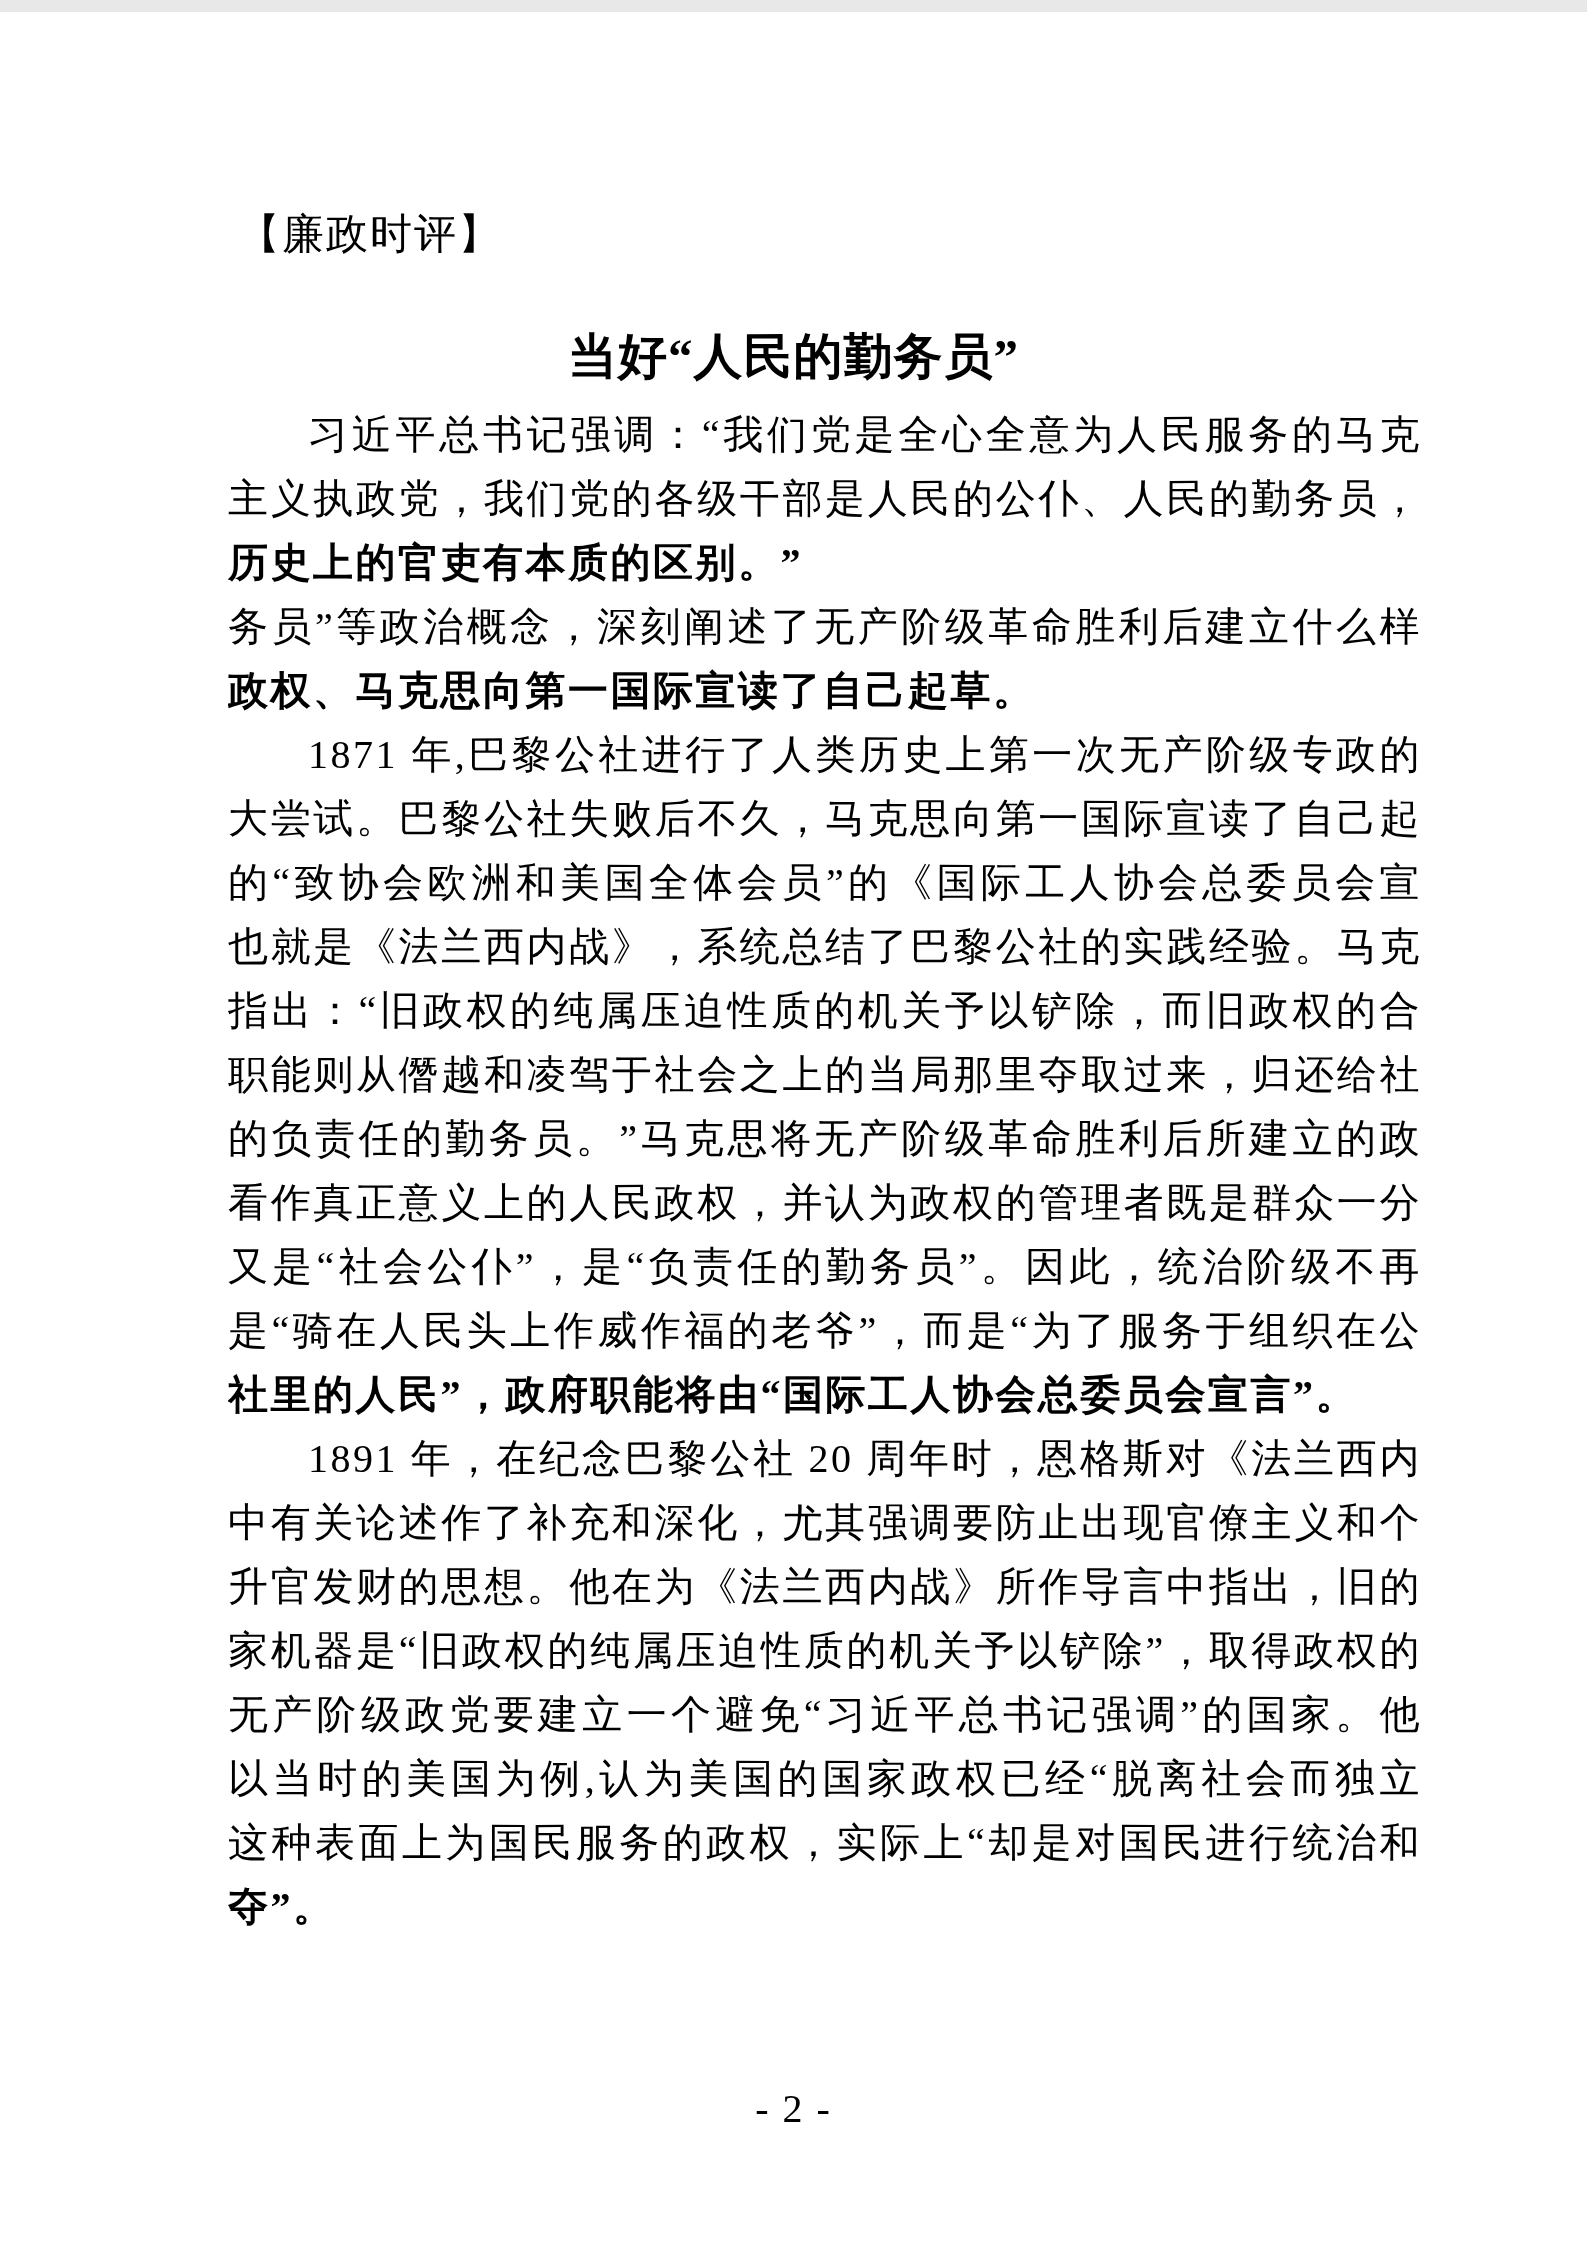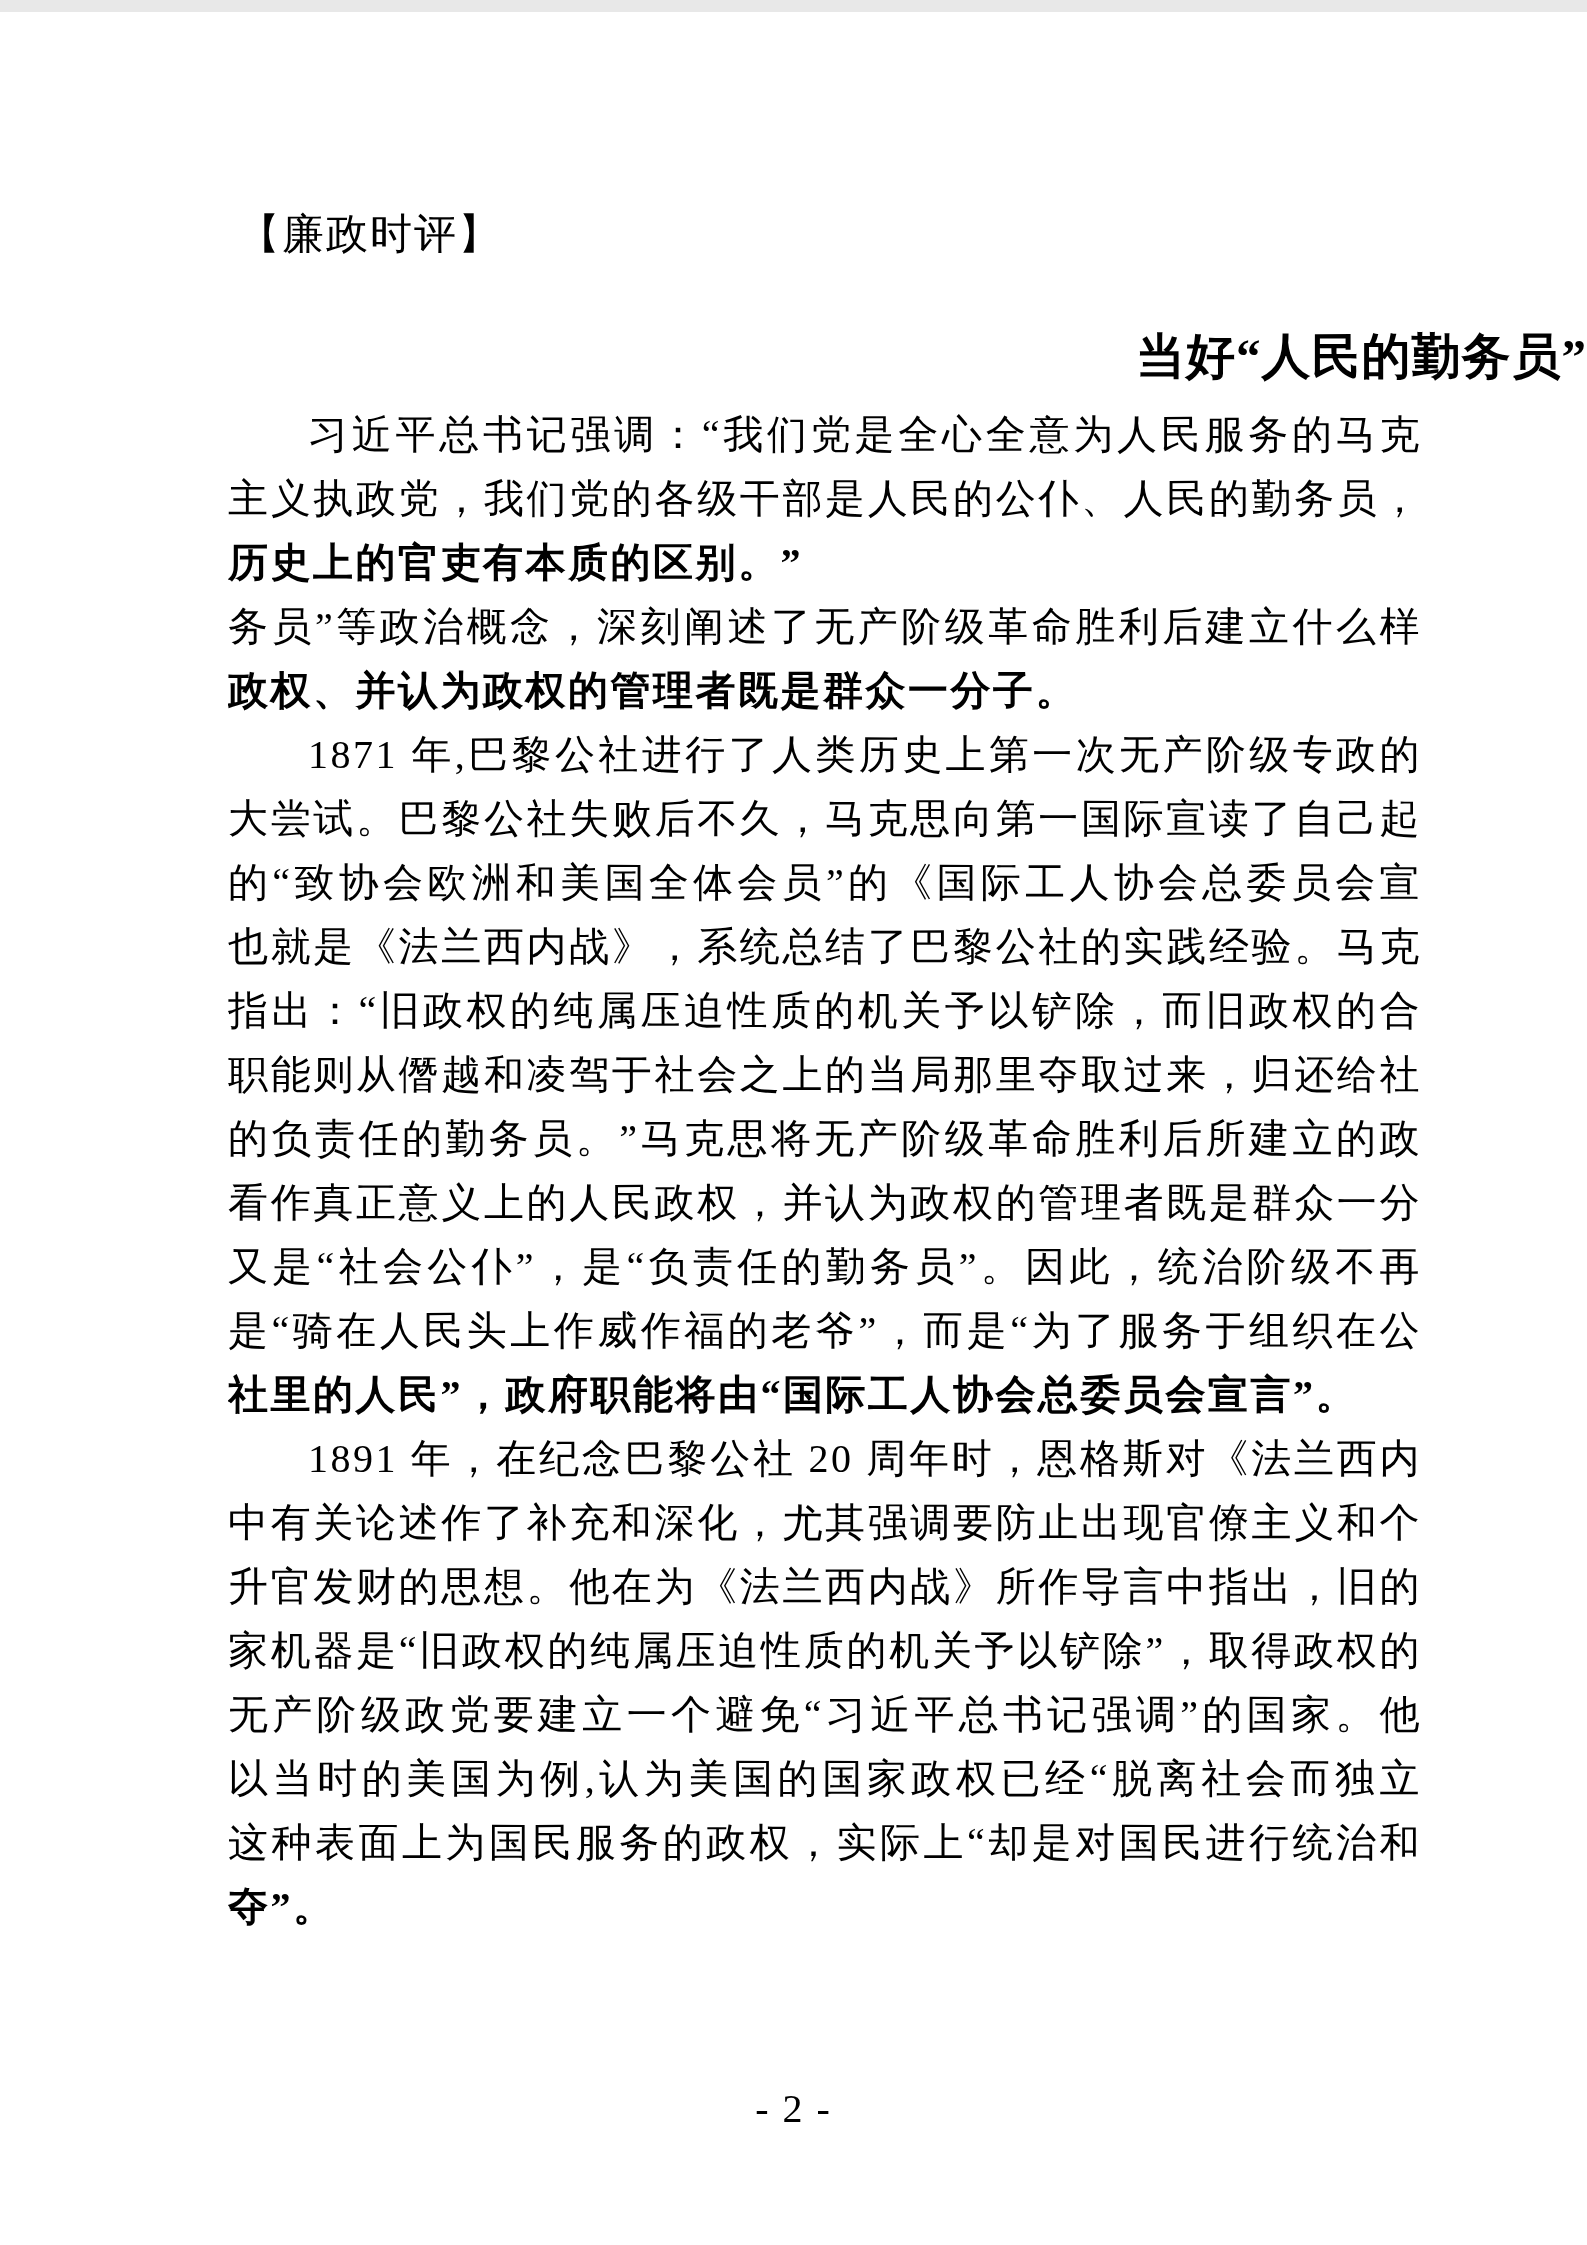--- a/index.html
+++ b/index.html
@@ -20,21 +20,21 @@
     font-size: 42px;
     line-height: 52px;
     letter-spacing: 2px;
     white-space: nowrap;
   }
   .doc-title {
     position: absolute;
     left: 0;
     top: 314px;
     width: 100%;
-    text-align: right;
+    text-align: center;
     font-size: 49px;
     line-height: 62px;
     font-weight: bold;
     letter-spacing: 1px;
     white-space: nowrap;
   }
   .doc-body {
     position: absolute;
     left: 228px;
     top: 391px;
@@ -69,21 +69,21 @@
 
   <div class="section-header">【廉政时评】</div>
 
   <div class="doc-title">当好“人民的勤务员”</div>
 
   <div class="doc-body">
       <div class="line para-first">习近平总书记强调：“我们党是全心全意为人民服务的马克思</div>
       <div class="line">主义执政党，我们党的各级干部是人民的公仆、人民的勤务员，同</div>
       <div class="line para-last">历史上的官吏有本质的区别。”</div>
       <div class="line">务员”等政治概念，深刻阐述了无产阶级革命胜利后建立什么样的</div>
-      <div class="line para-last">政权、并认为政权的管理者既是群众一分子。</div>
+      <div class="line para-last">政权、马克思向第一国际宣读了自己起草。</div>
       <div class="line para-first">1871 年,巴黎公社进行了人类历史上第一次无产阶级专政的伟</div>
       <div class="line">大尝试。巴黎公社失败后不久，马克思向第一国际宣读了自己起草</div>
       <div class="line">的“致协会欧洲和美国全体会员”的《国际工人协会总委员会宣言》，</div>
       <div class="line">也就是《法兰西内战》，系统总结了巴黎公社的实践经验。马克思</div>
       <div class="line">指出：“旧政权的纯属压迫性质的机关予以铲除，而旧政权的合理</div>
       <div class="line">职能则从僭越和凌驾于社会之上的当局那里夺取过来，归还给社会</div>
       <div class="line">的负责任的勤务员。”马克思将无产阶级革命胜利后所建立的政权</div>
       <div class="line">看作真正意义上的人民政权，并认为政权的管理者既是群众一分子，</div>
       <div class="line">又是“社会公仆”，是“负责任的勤务员”。因此，统治阶级不再</div>
       <div class="line">是“骑在人民头上作威作福的老爷”，而是“为了服务于组织在公</div>

